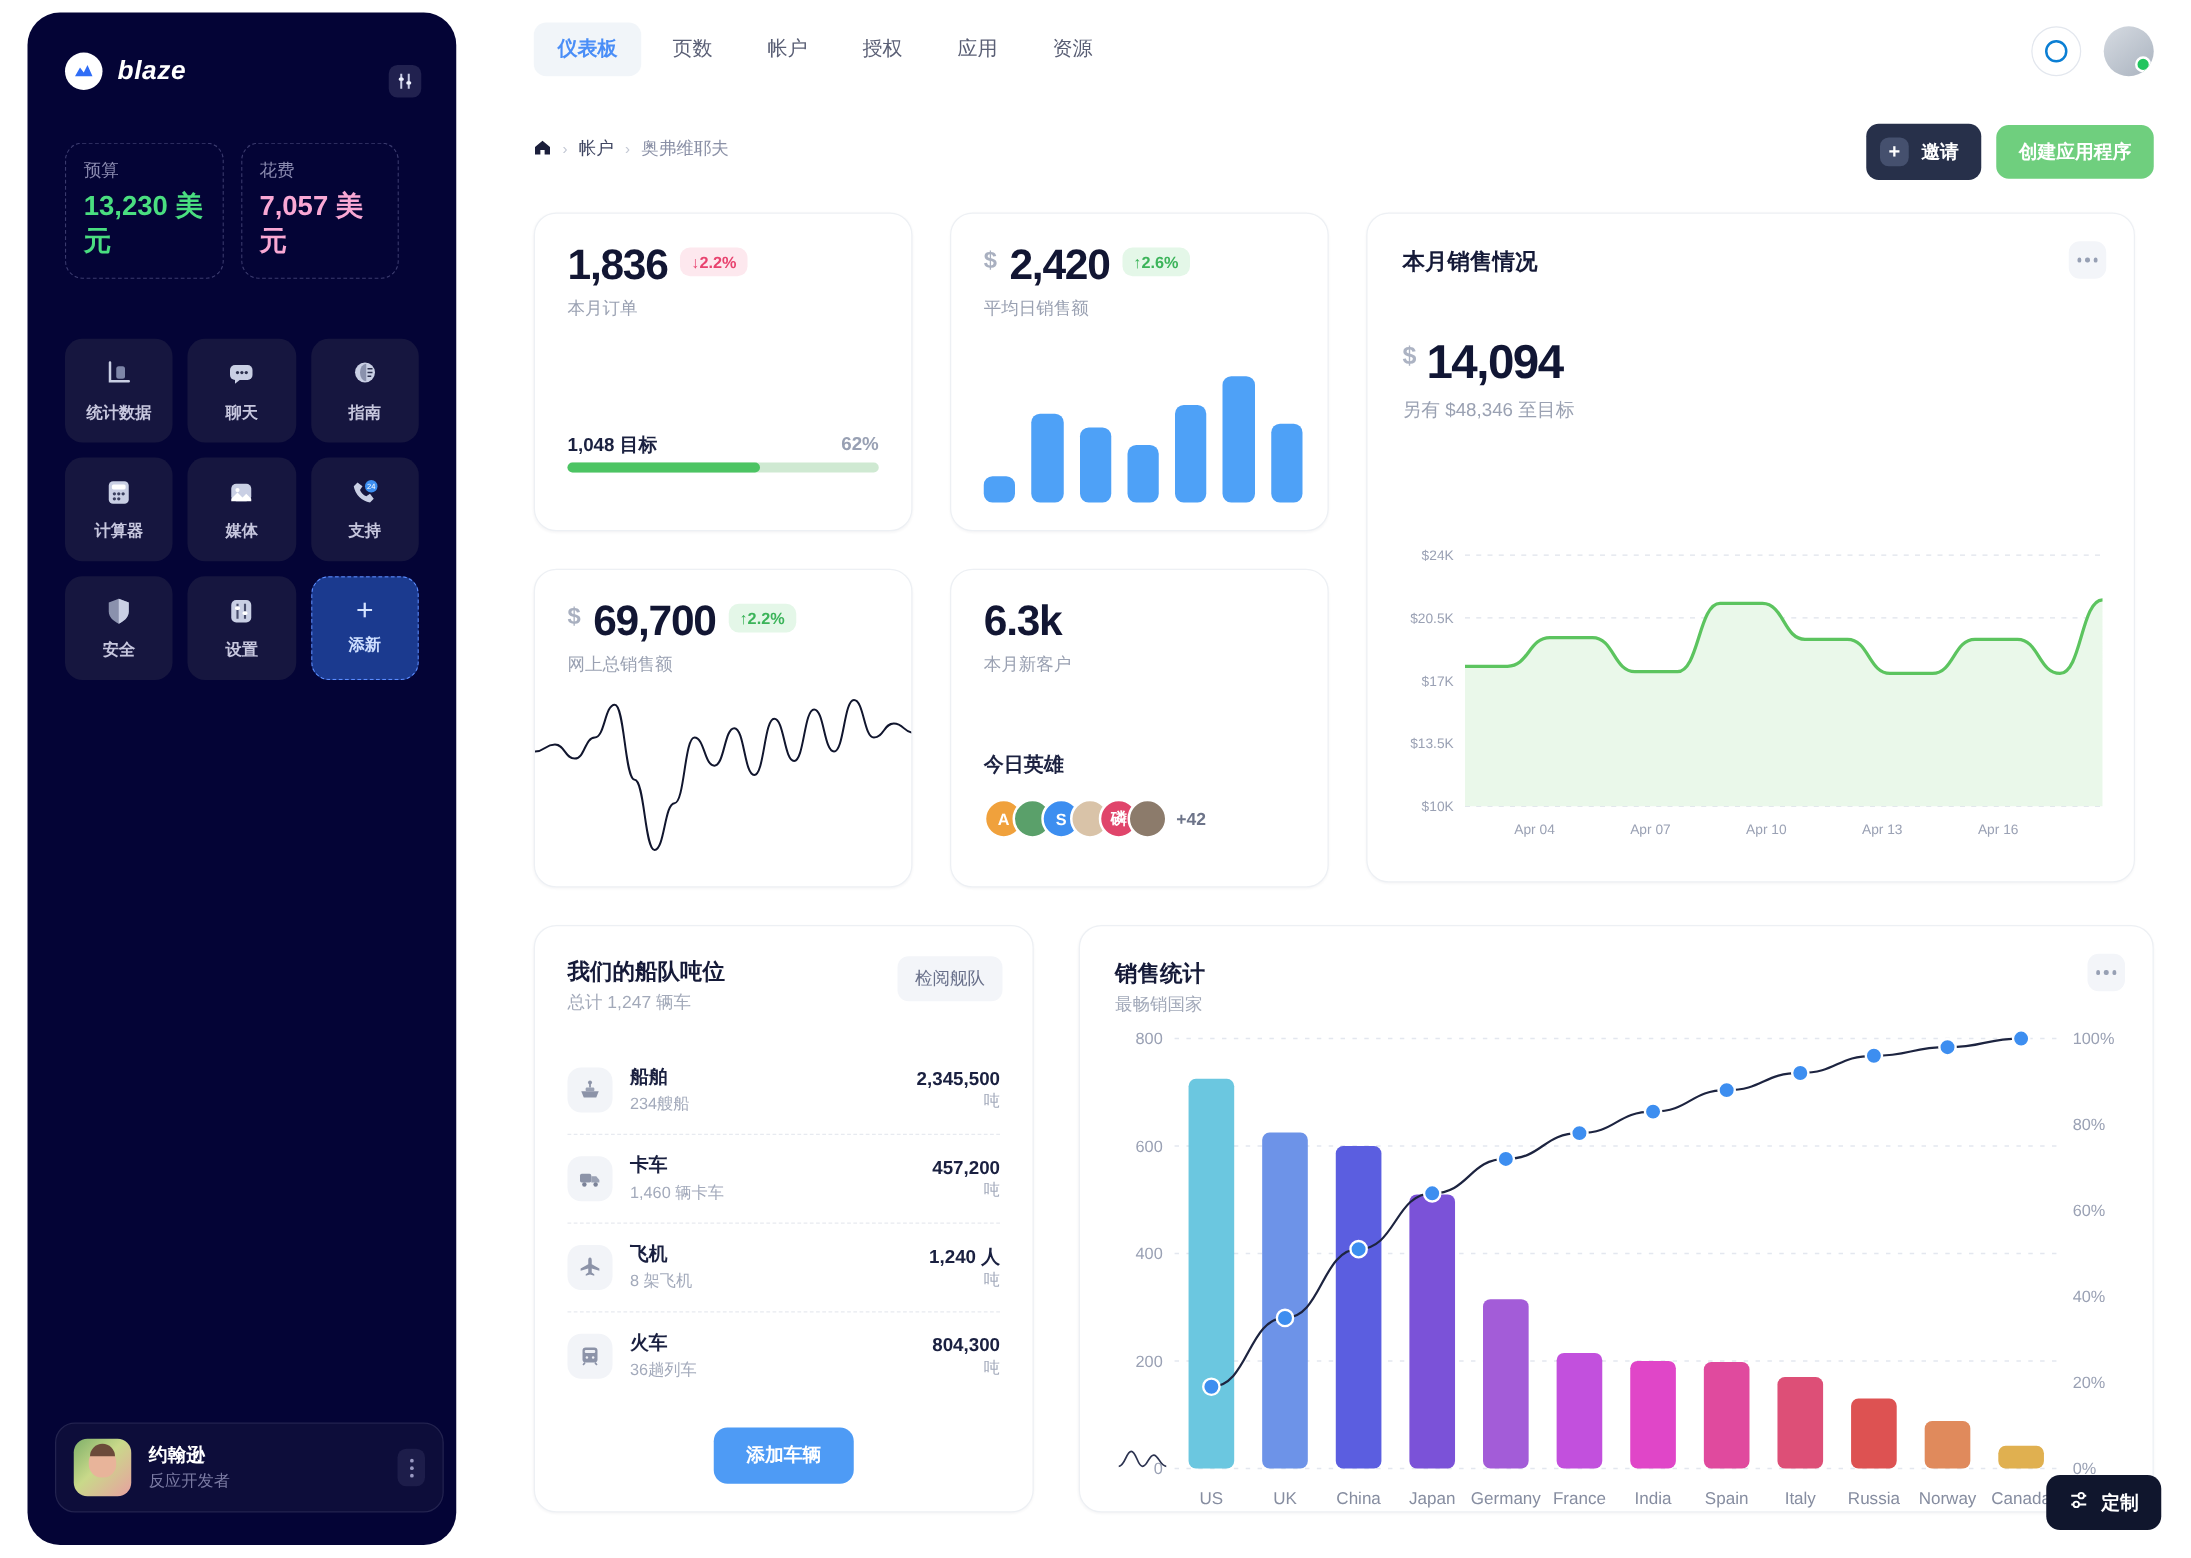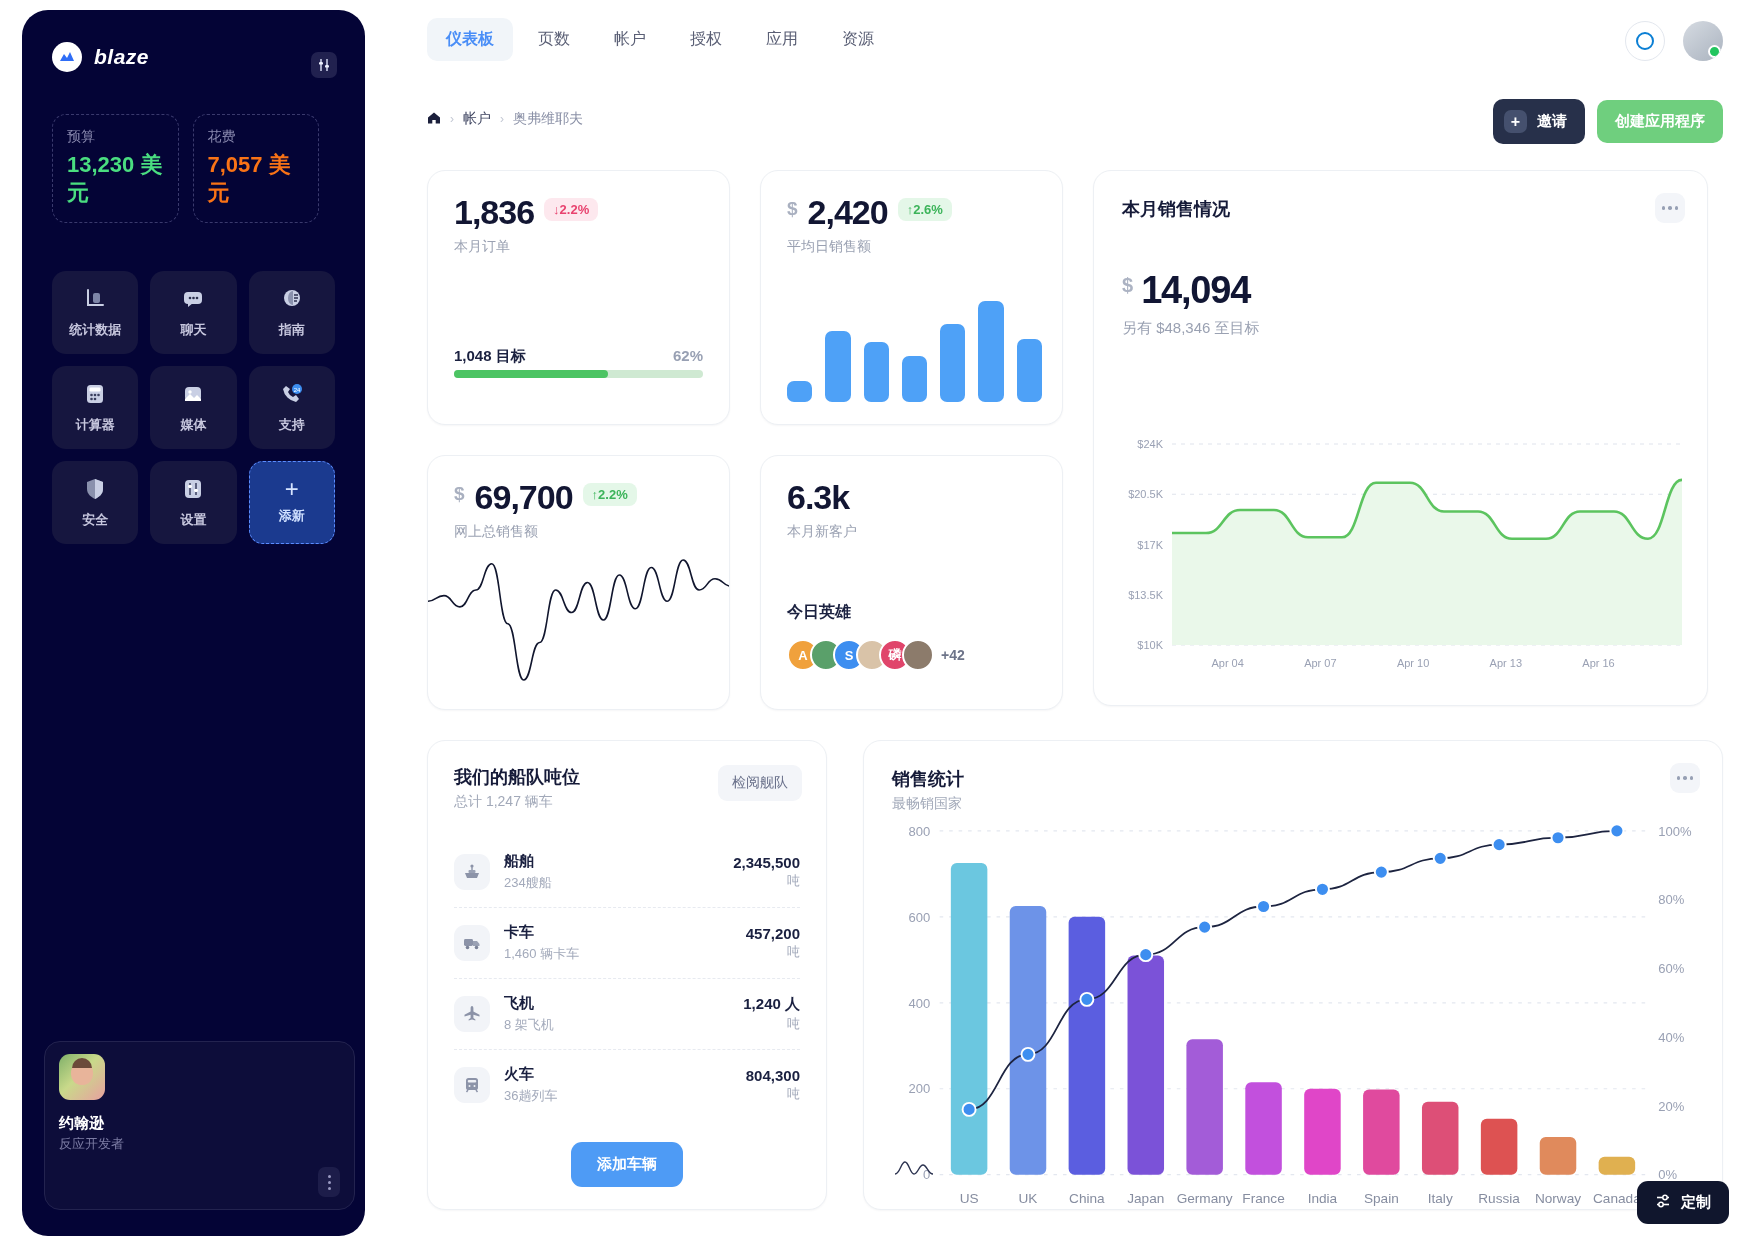--- a/index.html
+++ b/index.html
@@ -34,21 +34,21 @@
     background: #21214f; display: flex; align-items: center; justify-content: center;
   }
   .budget-row { display: flex; gap: 14px; margin-top: 42px; }
   .budget-box {
     flex: 1; border: 1px dashed #3a3a6d; border-radius: 14px;
     padding: 13px 14px 16px 14px; min-height: 96px;
   }
   .budget-label { color: #8b8bb0; font-size: 14px; margin-bottom: 5px; }
   .budget-val { font-size: 22px; font-weight: bold; line-height: 1.25; }
   .budget-val.green { color: #4ade80; }
-  .budget-val.pink  { color: #f97316; }
+  .budget-val.pink  { color: #f9a8d4; }
 
   .tiles {
     margin: 48px 30px 0 30px;
     display: grid; grid-template-columns: repeat(3, 1fr); gap: 12px;
   }
   .tile {
     background: #16163f; border-radius: 14px; height: 83px;
     display: flex; flex-direction: column; align-items: center; justify-content: center;
     gap: 9px;
   }
@@ -56,21 +56,21 @@
   .tile.add {
     background: #1b3a8f; border: 1px dashed #5b8cff;
   }
   .tile.add .tile-label { color: #cfe0ff; }
   .tile.add .plus { color: #d6e4ff; font-size: 24px; line-height: 18px; }
   .tile-ico { width: 26px; height: 26px; display:block; }
 
   .profile {
     position: absolute; left: 22px; right: 10px; bottom: 26px;
     background: #0d0d3a; border: 1px solid #23234f; border-radius: 16px;
-    display: flex; align-items: flex-start; gap: 14px; padding: 12px 14px; flex-direction: column;
+    display: flex; align-items: center; gap: 14px; padding: 12px 14px;
   }
   .avatar-img {
     width: 46px; height: 46px; border-radius: 11px; flex: 0 0 auto;
     background: linear-gradient(135deg,#7fb069 0%,#c9d98a 45%,#e8a0a0 100%);
     position: relative; overflow: hidden;
   }
   .avatar-img::before {
     content:''; position:absolute; left:12px; top:7px; width:22px; height:24px;
     border-radius: 50% 50% 45% 45%; background:#e8b49a;
   }

